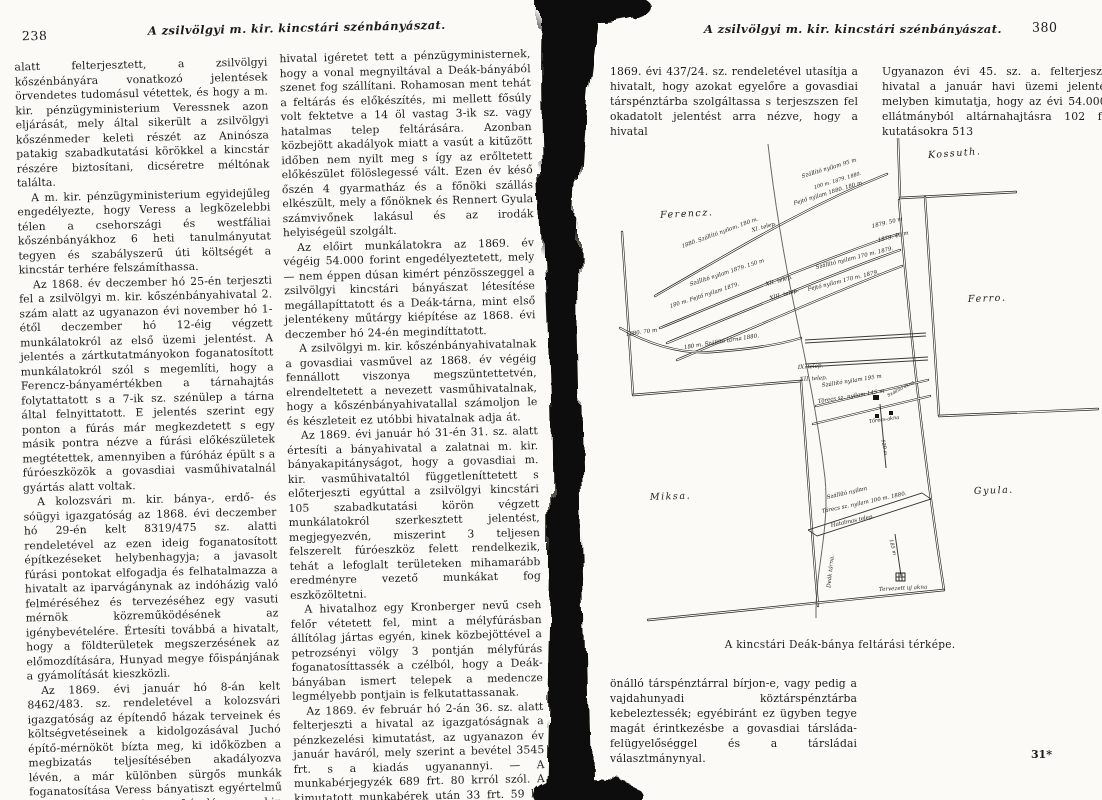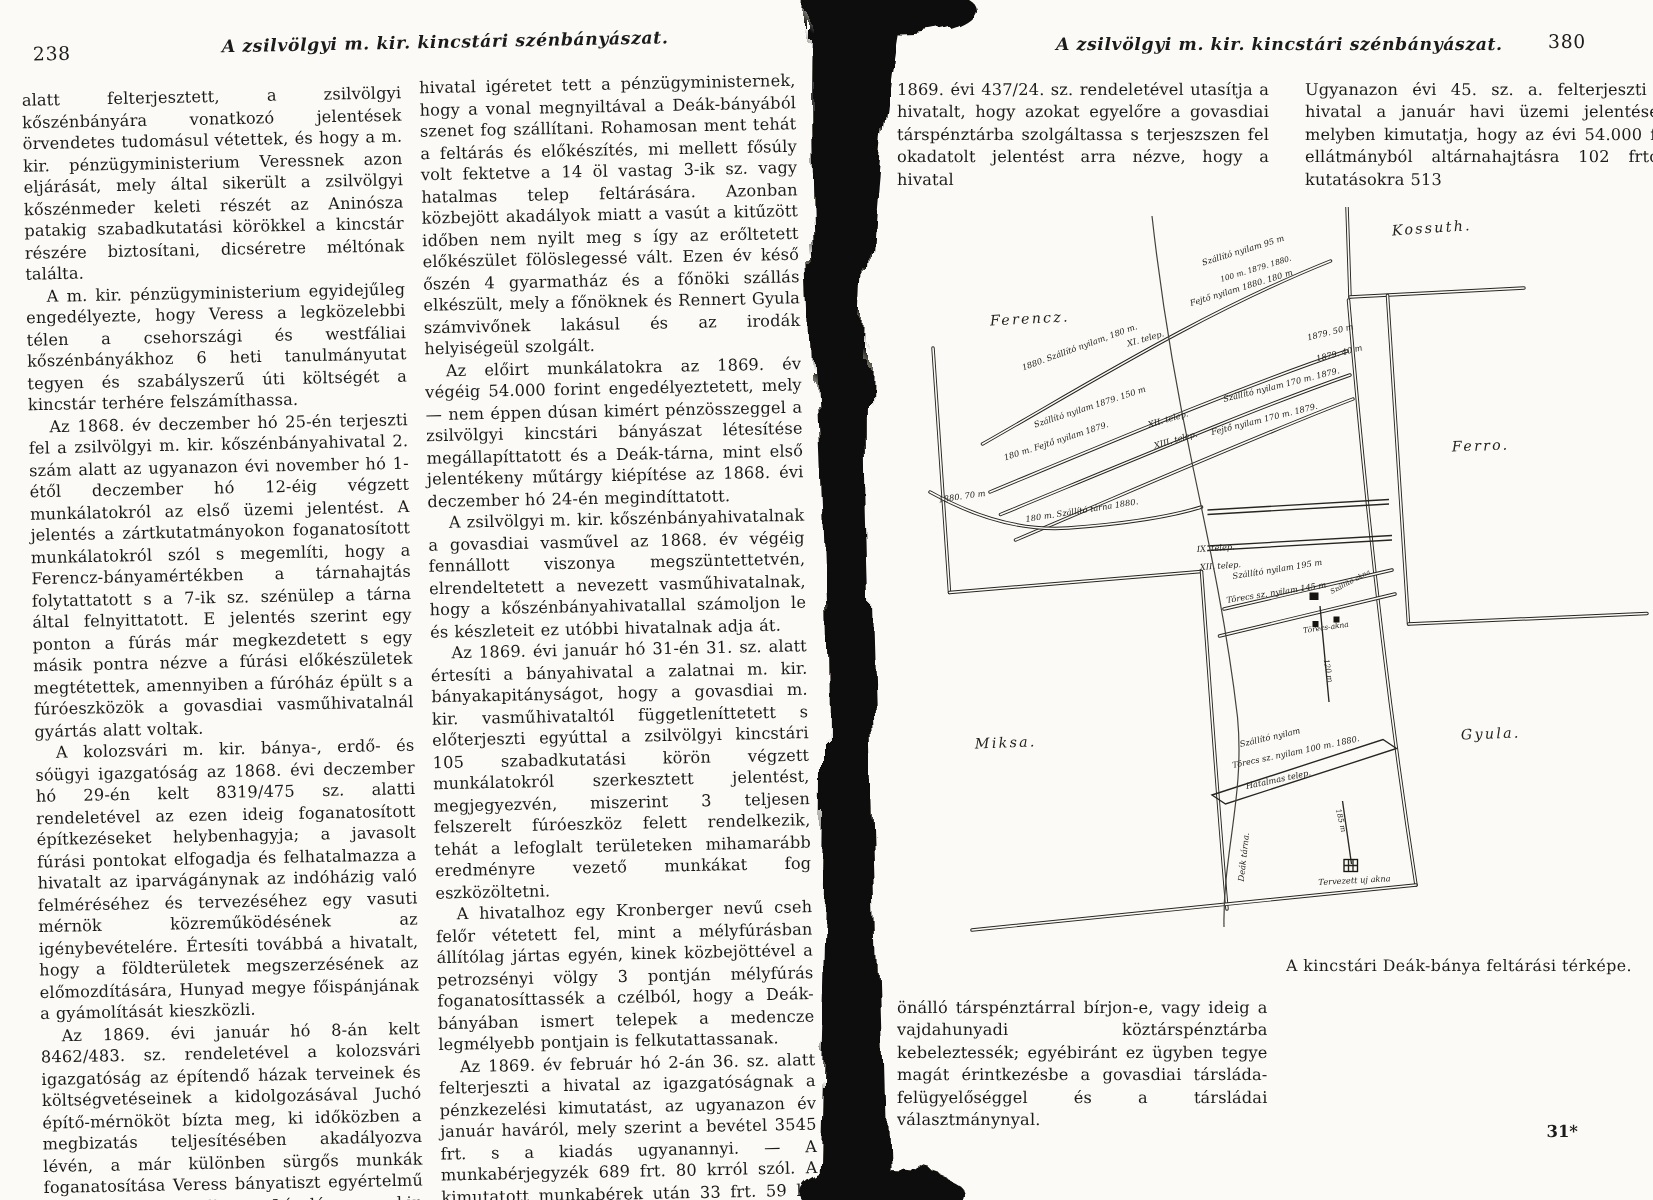--- a/index.html
+++ b/index.html
@@ -11,33 +11,33 @@
   #left-page{left:0;width:532px;height:800px;transform:rotate(-1.15deg);transform-origin:40px 40px;}
   #right-page{left:592px;width:510px;height:800px;}
   .pgnum{position:absolute;font-size:12.5px;letter-spacing:.5px;}
   .runhead{position:absolute;font-style:italic;font-weight:bold;font-size:11.5px;
            letter-spacing:.4px;white-space:nowrap;}
   .col{position:absolute;text-align:justify;font-size:10.8px;line-height:14.5px;
        letter-spacing:.1px;word-spacing:.5px;}
   .col p{margin:0;text-indent:14px;}
   .col p:first-of-type{text-indent:0;}
   .single{position:absolute;text-align:justify;font-size:10.8px;line-height:15px;
-          letter-spacing:.1px;word-spacing:.5px;margin:0;}
+          letter-spacing:.1px;word-spacing:.5px;margin:12px;}
   
   #map{position:absolute;left:0;top:138px;width:510px;height:506px;}
   #map svg{position:absolute;left:0;top:0;}
   .db-o{stroke:#26251f;stroke-width:2.3;fill:none;stroke-linecap:round;}
   .db-i{stroke:#fbfaf6;stroke-width:1.05;fill:none;stroke-linecap:round;}
   .ln{stroke:#26251f;stroke-width:.9;fill:none;}
   .stream{stroke:#45423a;stroke-width:.8;fill:none;}
   .map-label{position:absolute;font-style:italic;white-space:nowrap;color:#23221c;
              transform-origin:0 50%;line-height:1;}
   .map-region{position:absolute;font-style:italic;white-space:nowrap;color:#23221c;
               letter-spacing:1.5px;transform-origin:0 50%;line-height:1;}
-  #map-caption{position:absolute;left:0;top:500px;width:496px;text-align:right;
+  #map-caption{position:absolute;left:0;top:500px;width:496px;text-align:center;
                font-size:10.5px;letter-spacing:.3px;}
   #footer-mark{position:absolute;left:400px;top:748px;width:60px;text-align:right;
                font-size:11px;font-weight:bold;}
   
   #gutter{position:absolute;left:490px;top:0;width:180px;height:800px;pointer-events:none;}
 </style>
 </head>
 <body>
 
 <div class="scan">
@@ -195,18 +195,18 @@
           <span class="map-label" style="left: 230px; top: 371px; font-size: 5.5px; transform: rotate(-12deg);">Törecs sz. nyilam 100 m. 1880.</span>
           <span class="map-label" style="left: 239px; top: 385px; font-size: 5.5px; transform: rotate(-12deg);">Hatalmas telep.</span>
           <span class="map-label" style="left: 299px; top: 399px; font-size: 5px; transform: rotate(76deg);">185 m</span>
           <span class="map-label" style="left: 237px; top: 447px; font-size: 5.5px; transform: rotate(-84deg);">Deák tárna.</span>
           <span class="map-label" style="left: 287px; top: 449px; font-size: 5.5px; transform: rotate(-3deg);">Tervezett uj akna</span>
         </div>
 
       <div id="map-caption">A kincstári Deák-bánya feltárási térképe.</div>
     </div>
 
-    <p class="single" style="left:6px;top:664px;width:247px;">önálló társpénztárral bírjon-e, vagy ideig a vajdahunyadi köztárspénztárba kebeleztessék; egyébiránt ez ügyben tegye magát érintkezésbe a govasdiai társláda-felügyelőséggel és a társládai választmánynyal.</p>
+    <p class="single" style="left:6px;top:664px;width:247px;">önálló társpénztárral bírjon-e, vagy pedig a vajdahunyadi köztárspénztárba kebeleztessék; egyébiránt ez ügyben tegye magát érintkezésbe a govasdiai társláda-felügyelőséggel és a társládai választmánynyal.</p>
 
     <div id="footer-mark">31*</div>
   </div>
 
 </div>
 
 </body></html>

